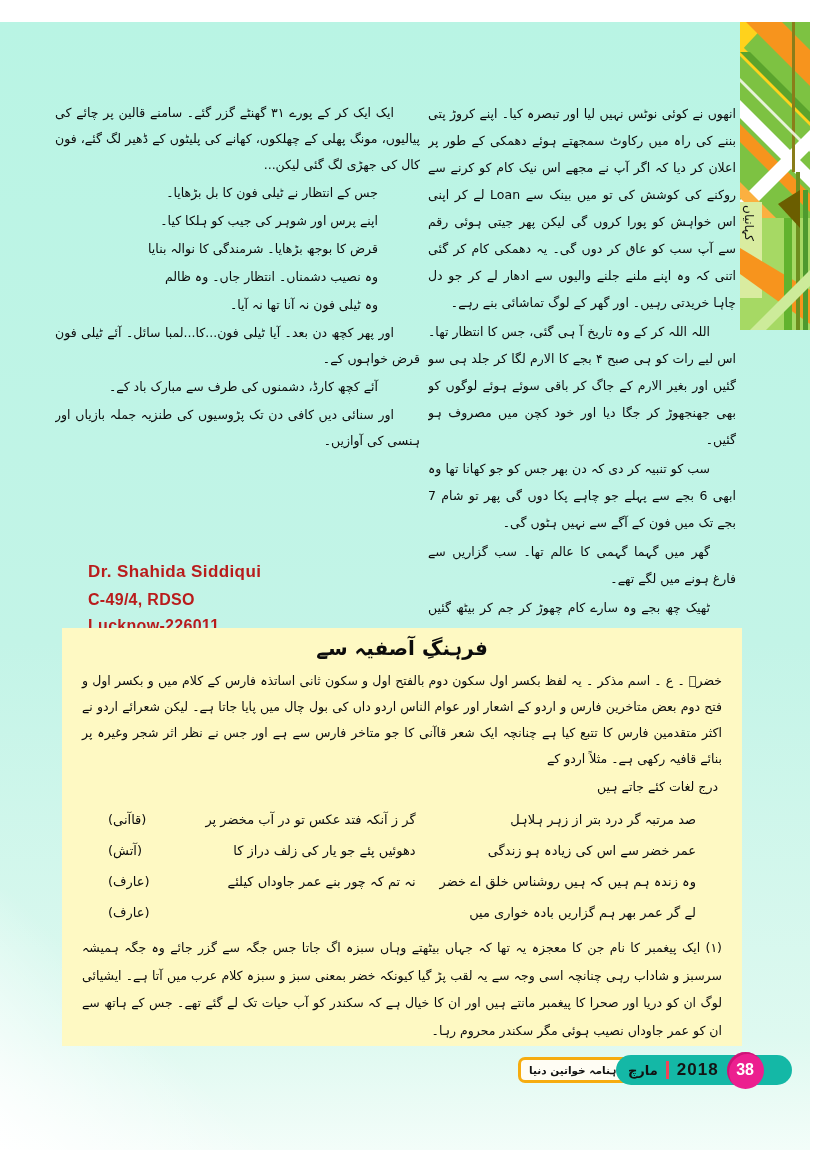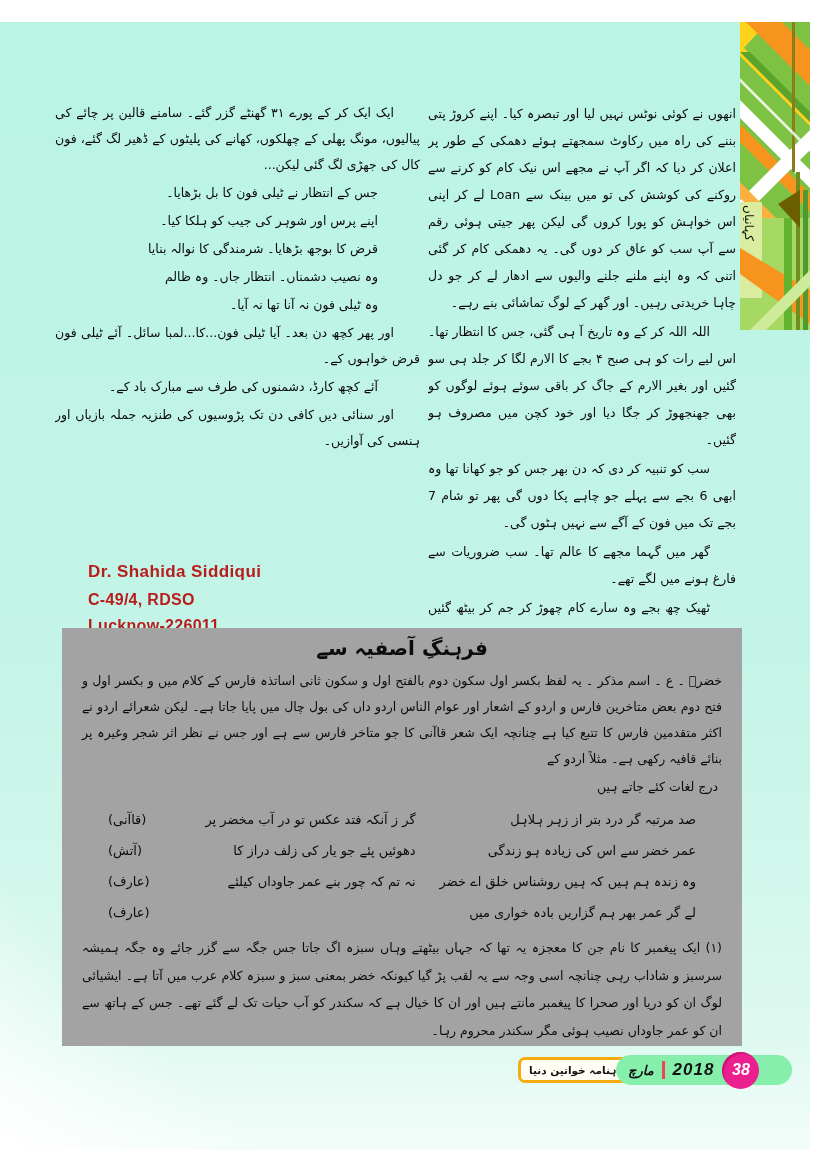--- a/index.html
+++ b/index.html
@@ -39,21 +39,21 @@
   
   .author{
     position:absolute;left:88px;top:541px;color:#b91c1c;
     font-family:"Liberation Sans",sans-serif;direction:ltr;text-align:left;margin-top:21px;
   }
   .author .name{font-size:17px;font-weight:700;letter-spacing:.4px;margin-bottom:9px;}
   .author .addr{font-size:16px;font-weight:700;letter-spacing:.3px;margin-bottom:8px;}
   
   .dict{
     position:absolute;left:62px;top:628px;width:680px;height:418px;
-    background:#a3a3a3;box-sizing:border-box;padding:6px 20px 8px 20px;
+    background:#fef9c3;box-sizing:border-box;padding:6px 20px 8px 20px;
     direction:rtl;color:#0c0c0c;overflow:hidden;
   }
   .dict-heading{
     text-align:center;font-size:20px;font-weight:700;margin:2px 0 8px 0;
     letter-spacing:1px;
   }
   .dict-intro{font-size:12.5px;line-height:26px;text-align:justify;margin:0;}
   .dict-leadin{font-size:12.5px;line-height:26px;text-align:right;margin:2px 4px 4px 0;}
   .couplets{margin:0 0 6px 0;}
   .couplet{
@@ -68,22 +68,22 @@
   .footer-pill{
     position:absolute;left:518px;top:1057px;height:26px;
     background:#f6ac0f;border-radius:7px;padding:3px;box-sizing:border-box;
   }
   .footer-pill .inner{
     background:#fffdf4;border-radius:4px;height:20px;display:flex;align-items:center;
     padding:0 8px;font-size:10.5px;font-weight:700;color:#111;direction:rtl;white-space:nowrap;
   }
   .footer-bar{
     position:absolute;left:616px;top:1055px;width:176px;height:30px;
-    background:#86efac;border-radius:15px;display:flex;align-items:center;
-    direction:ltr;padding:0 4px 0 12px;box-sizing:border-box;font-style:italic;
+    background:#14b8a6;border-radius:15px;display:flex;align-items:center;
+    direction:ltr;padding:0 4px 0 12px;box-sizing:border-box;
   }
   .footer-month{font-size:13px;font-weight:700;color:#111;direction:rtl;white-space:nowrap;}
   .footer-divider{width:3px;height:18px;background:#f04558;margin:0 8px;}
   .footer-year{font-family:"Liberation Sans",sans-serif;font-size:17px;font-weight:700;color:#141414;letter-spacing:1px;}
   .page-badge{
     width:37px;height:37px;border-radius:50%;background:#ec1f8f;margin-left:8px;
     display:flex;align-items:center;justify-content:center;
     color:#fff;font-family:"Liberation Sans",sans-serif;font-size:16px;font-weight:700;
     box-shadow:inset 2px 2px 0 rgba(180,10,100,.55);flex:0 0 auto;
   }
@@ -118,21 +118,21 @@
 </div>
 
 <div class="category-label">
   <span>کہانیاں</span>
 </div>
 
 <div class="col col-right">
   <p>انھوں نے کوئی نوٹس نہیں لیا اور تبصرہ کیا۔ اپنے کروڑ پتی بننے کی راہ میں رکاوٹ سمجھتے ہوئے دھمکی کے طور پر اعلان کر دیا کہ اگر آپ نے مجھے اس نیک کام کو کرنے سے روکنے کی کوشش کی تو میں بینک سے Loan لے کر اپنی اس خواہش کو پورا کروں گی لیکن پھر جیتی ہوئی رقم سے آپ سب کو عاق کر دوں گی۔ یہ دھمکی کام کر گئی اتنی کہ وہ اپنے ملنے جلنے والیوں سے ادھار لے کر جو دل چاہا خریدتی رہیں۔ اور گھر کے لوگ تماشائی بنے رہے۔</p>
   <p class="indent">اللہ اللہ کر کے وہ تاریخ آ ہی گئی، جس کا انتظار تھا۔ اس لیے رات کو ہی صبح ۴ بجے کا الارم لگا کر جلد ہی سو گئیں اور بغیر الارم کے جاگ کر باقی سوئے ہوئے لوگوں کو بھی جھنجھوڑ کر جگا دیا اور خود کچن میں مصروف ہو گئیں۔</p>
   <p class="indent">سب کو تنبیہ کر دی کہ دن بھر جس کو جو کھانا تھا وہ ابھی 6 بجے سے پہلے جو چاہے پکا دوں گی پھر تو شام 7 بجے تک میں فون کے آگے سے نہیں ہٹوں گی۔</p>
-  <p class="indent">گھر میں گہما مجھے کا عالم تھا۔ سب ضروریات سے فارغ ہونے میں لگے تھے۔</p>
+  <p class="indent">گھر میں گہما گہمی کا عالم تھا۔ سب گزاریں سے فارغ ہونے میں لگے تھے۔</p>
   <p class="indent">ٹھیک چھ بجے وہ سارے کام چھوڑ کر جم کر بیٹھ گئیں فون کے۔</p>
 
 </div>
 
 <div class="col col-left">
   <p class="indent">ایک ایک کر کے پورے ۳۱ گھنٹے گزر گئے۔ سامنے قالین پر چائے کی پیالیوں، مونگ پھلی کے چھلکوں، کھانے کی پلیٹوں کے ڈھیر لگ گئے، فون کال کی جھڑی لگ گئی لیکن...</p>
   <p class="verse">جس کے انتظار نے ٹیلی فون کا بل بڑھایا۔</p>
   <p class="verse">اپنے پرس اور شوہر کی جیب کو ہلکا کیا۔</p>
   <p class="verse">قرض کا بوجھ بڑھایا۔ شرمندگی کا نوالہ بنایا</p>
   <p class="verse">وہ نصیب دشمناں۔ انتظار جاں۔ وہ ظالم</p>

